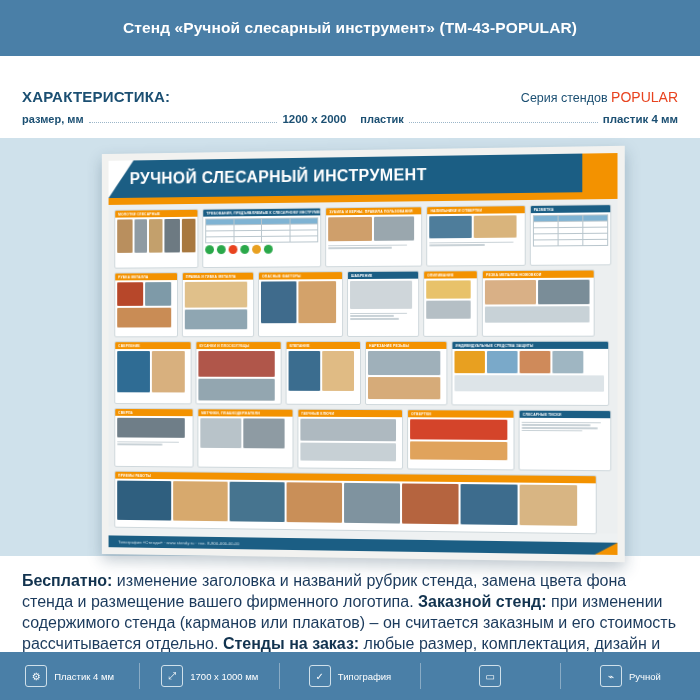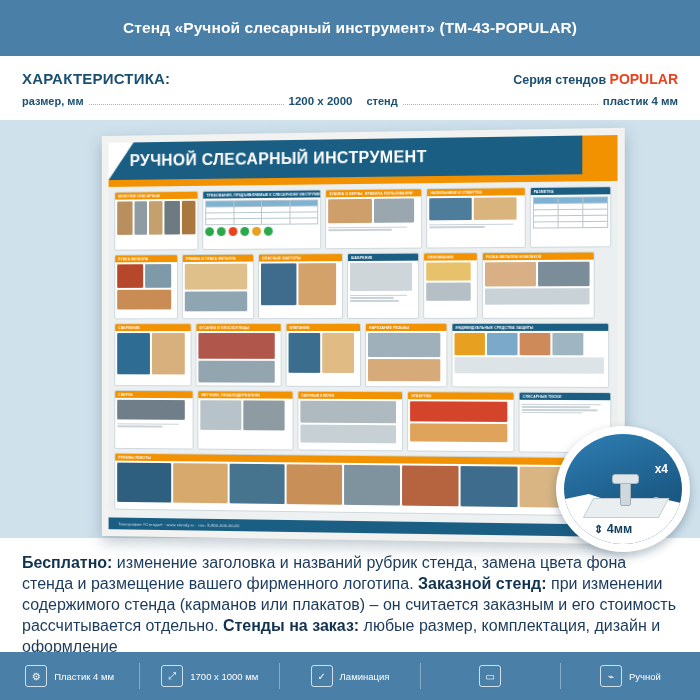--- a/index.html
+++ b/index.html
@@ -16,23 +16,23 @@
     display:flex;align-items:center;justify-content:center;
   }
   .header-title{
     color:#ffffff;font-size:15.5px;font-weight:bold;letter-spacing:.1px;
   }
 
   
   .spec{
     background:#ffffff;padding:14px 22px 6px 22px;
   }
-  .spec-row1{display:flex;align-items:baseline;justify-content:space-between;}
+  .spec-row1{display:flex;align-items:baseline;justify-content:space-between;margin-top:18px;}
   .spec-h{font-size:15px;font-weight:bold;color:#1b4f72;letter-spacing:.2px;}
-  .spec-series{font-size:12.5px;font-weight:bold;color:#1b4f72;}
+  .spec-series{font-size:12.5px;font-weight:normal;color:#1b4f72;}
   .spec-series .pop{color:#e8431f;font-size:14px;}
   .spec-row2{
     display:flex;align-items:baseline;margin-top:8px;font-size:11px;color:#1b4f72;
     white-space:nowrap;
   }
   .spec-label{font-weight:bold;}
   .dots{
     flex:1 1 auto;border-bottom:1.6px dotted #9bb6c9;margin:0 5px 3px 5px;height:1px;
   }
   .spec-val{font-weight:bold;font-size:11.5px;}
@@ -170,21 +170,21 @@
       <div class="spec-h">ХАРАКТЕРИСТИКА:</div>
       <div class="spec-series">
         <span>Серия стендов </span><span class="pop">POPULAR</span>
       </div>
     </div>
     <div class="spec-row2">
       <span class="spec-label">размер, мм</span>
       <span class="dots"></span>
       <span class="spec-val">1200 х 2000</span>
       <span class="spec-gap"></span>
-      <span class="spec-label">стенд</span>
+      <span class="spec-label">пластик</span>
       <span class="dots"></span>
       <span class="spec-val">пластик 4 мм</span>
     </div>
   </div>
 
   <div class="stand-area">
     <div class="stand-bg-top"></div>
 
     <div class="stand">
       <div class="poster">
@@ -460,53 +460,40 @@
 
         </div>
 
         <div class="poster-foot">
           <div class="foot-txt">Типография «Стенды» · www.stendy.ru · тел. 8-800-000-00-00</div>
           <div class="foot-corner"></div>
         </div>
       </div>
     </div>
 
-    <div class="callout">
-      <div class="callout-inner">
-        <div class="cal-white"></div>
-        <div class="plate"></div>
-        <div class="screw"></div>
-        <div class="screw-head"></div>
-        <div class="x4">x4</div>
-        <div class="mm4">
-          <span class="arrow">⇕</span>
-          <span>4</span><span>мм</span>
-        </div>
-      </div>
-    </div>
   </div>
 
   <div class="legal">
     <b>Бесплатно:</b><span> изменение заголовка и названий рубрик стенда, замена цвета фона стенда и размещение вашего фирменного логотипа. </span><b>Заказной стенд:</b><span> при изменении содержимого стенда (карманов или плакатов) – он считается заказным и его стоимость рассчитывается отдельно. </span><b>Стенды на заказ:</b><span> любые размер, комплектация, дизайн и оформление</span>
   </div>
 
   <div class="features">
     <div class="feat">
       <div class="feat-ico">⚙</div>
       <span>Пластик 4 мм</span>
     </div>
     <div class="divider"></div>
     <div class="feat">
       <div class="feat-ico">⤢</div>
       <span>1700 x 1000 мм</span>
     </div>
     <div class="divider"></div>
     <div class="feat">
       <div class="feat-ico">✓</div>
-      <span>Ламинация</span>
+      <span>Типография</span>
     </div>
     <div class="divider"></div>
     <div class="feat">
       <div class="feat-ico">▭</div>
     </div>
     <div class="divider"></div>
     <div class="feat">
       <div class="feat-ico">⌁</div>
       <span>Ручной</span>
     </div>

